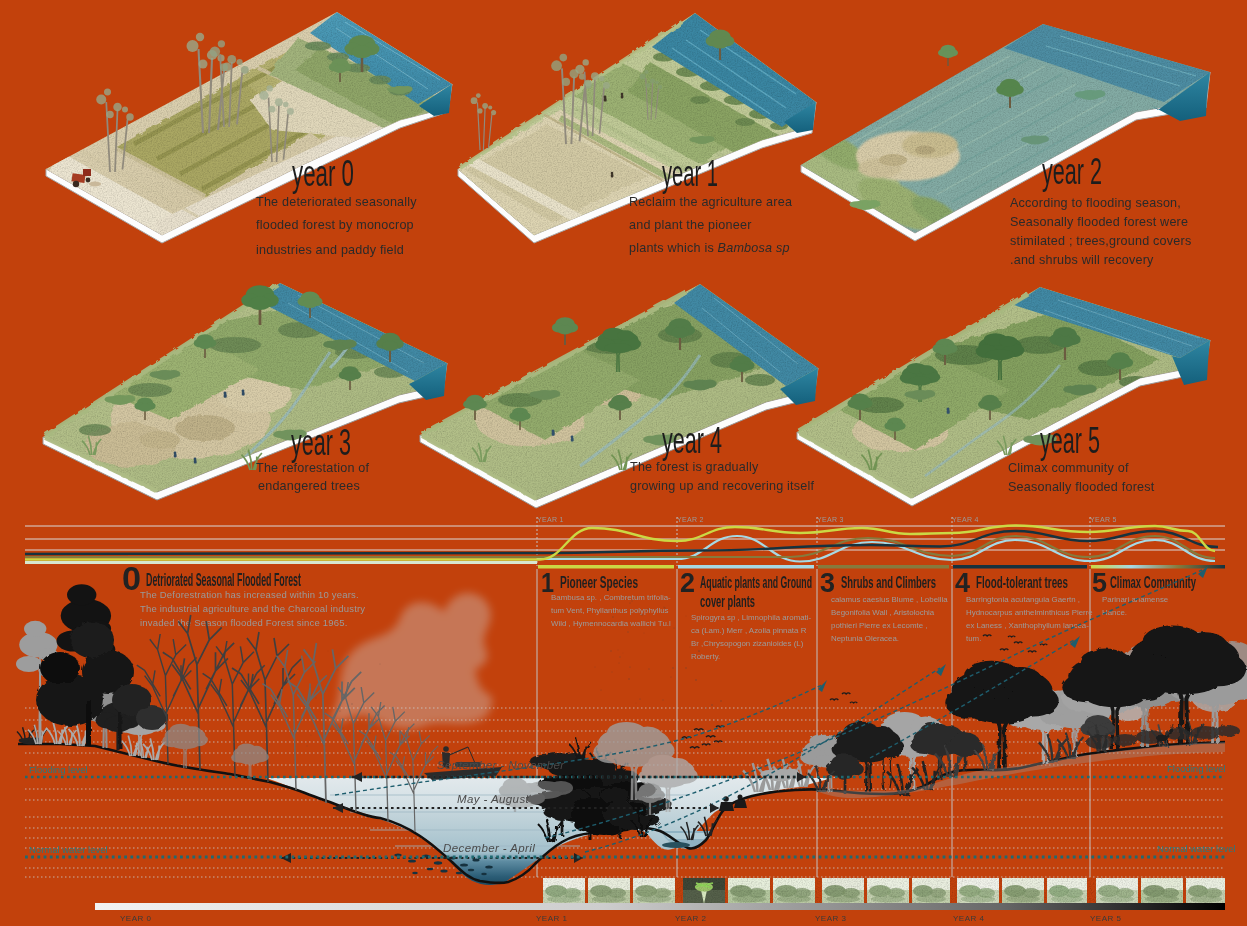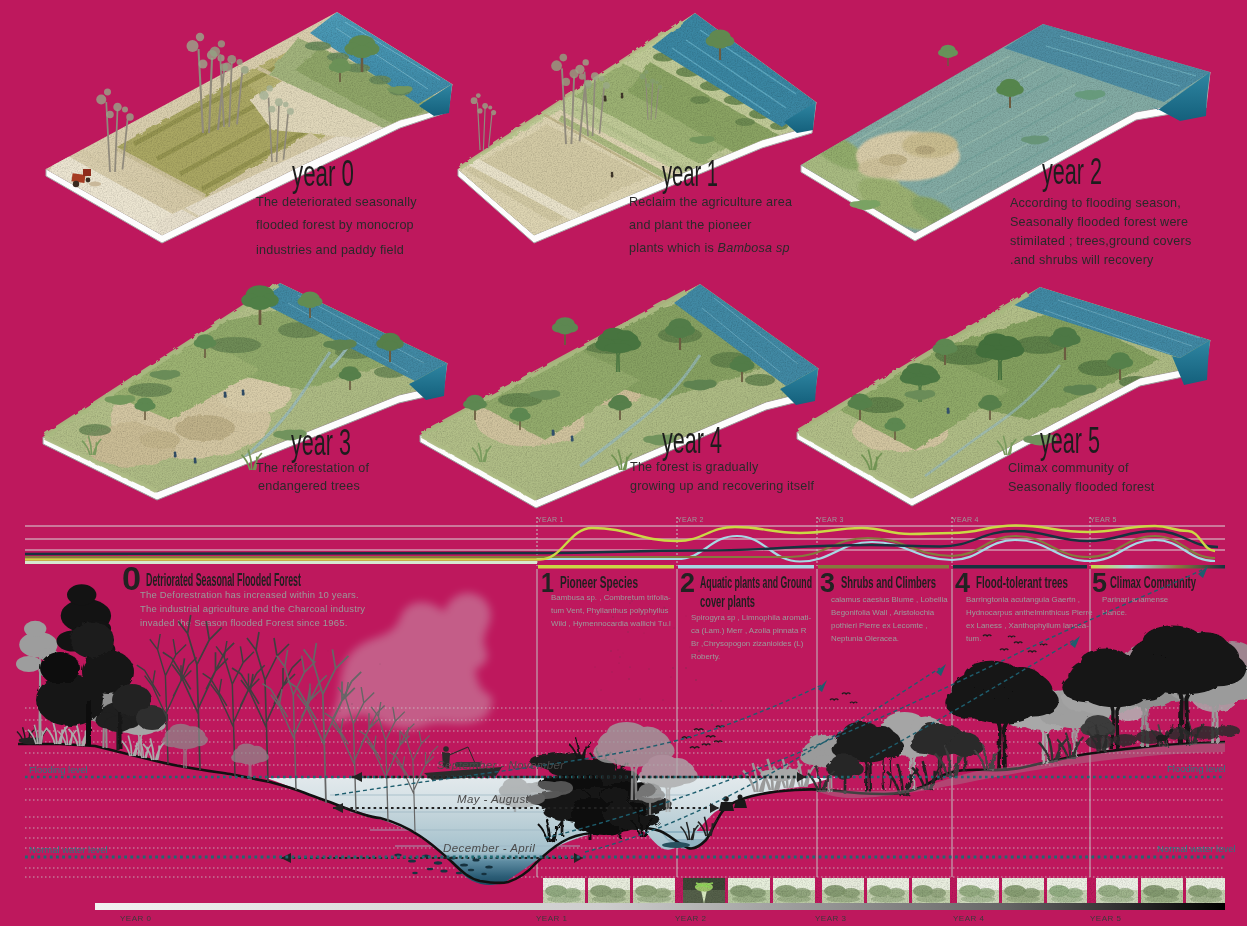--- a/index.html
+++ b/index.html
@@ -1,16 +1,16 @@
 <!DOCTYPE html>
 <html><head>
 <meta charset="utf-8">
 <style>
   html,body{margin:0;padding:0;background:#ffffff;}
-  .page{position:relative;width:1247px;height:926px;background:#be185d;overflow:hidden;
+  .page{position:relative;width:1247px;height:926px;background:#c2410c;overflow:hidden;
         font-family:"Liberation Sans",sans-serif;}
   svg{position:absolute;top:0;left:0;display:block;}
   text{font-family:"Liberation Sans",sans-serif;}
 </style>
 </head>
 <body>
 <div class="page">
 <svg width="1247" height="926" viewBox="0 0 1247 926">
 <defs>
 

